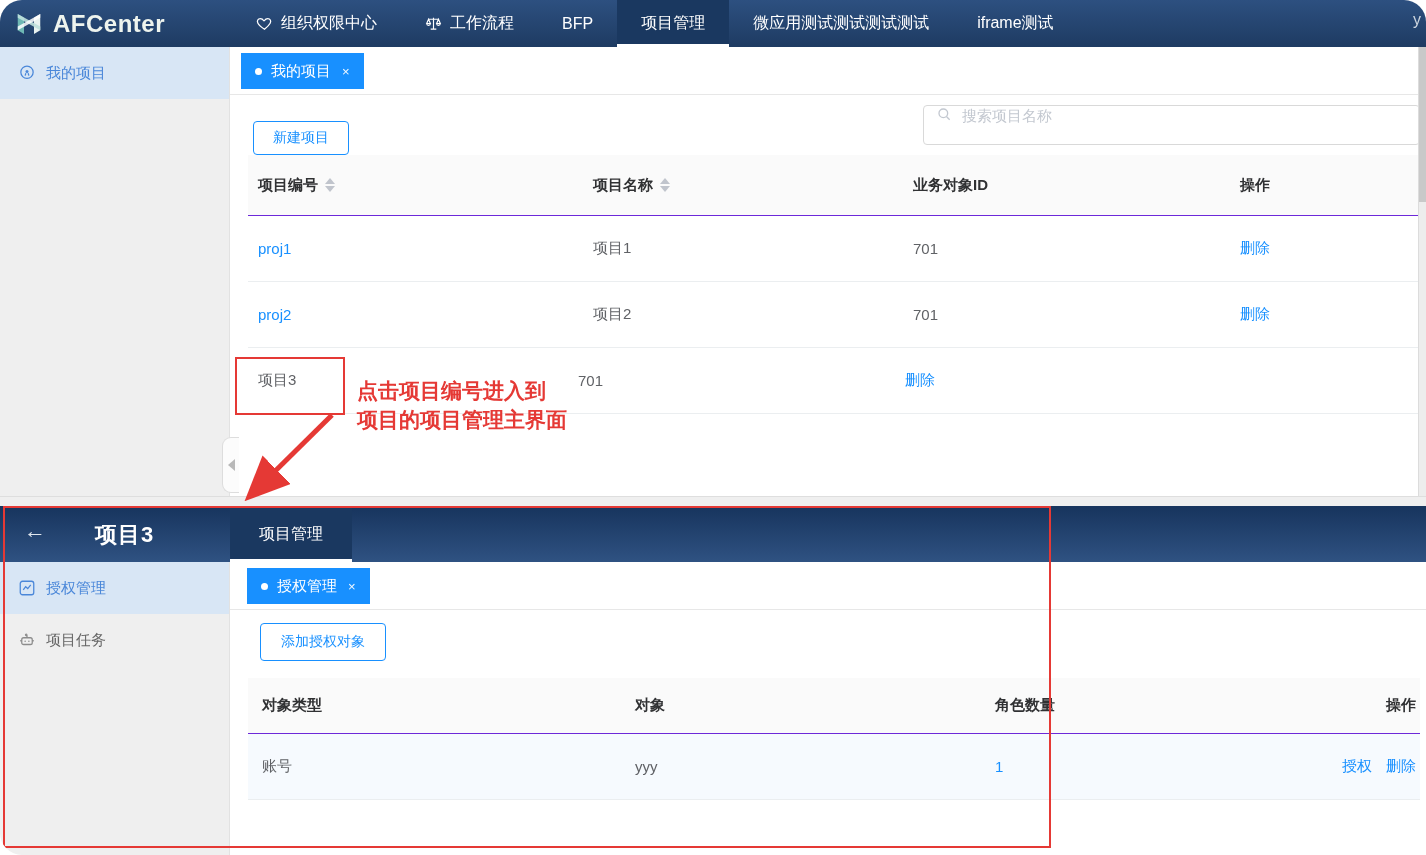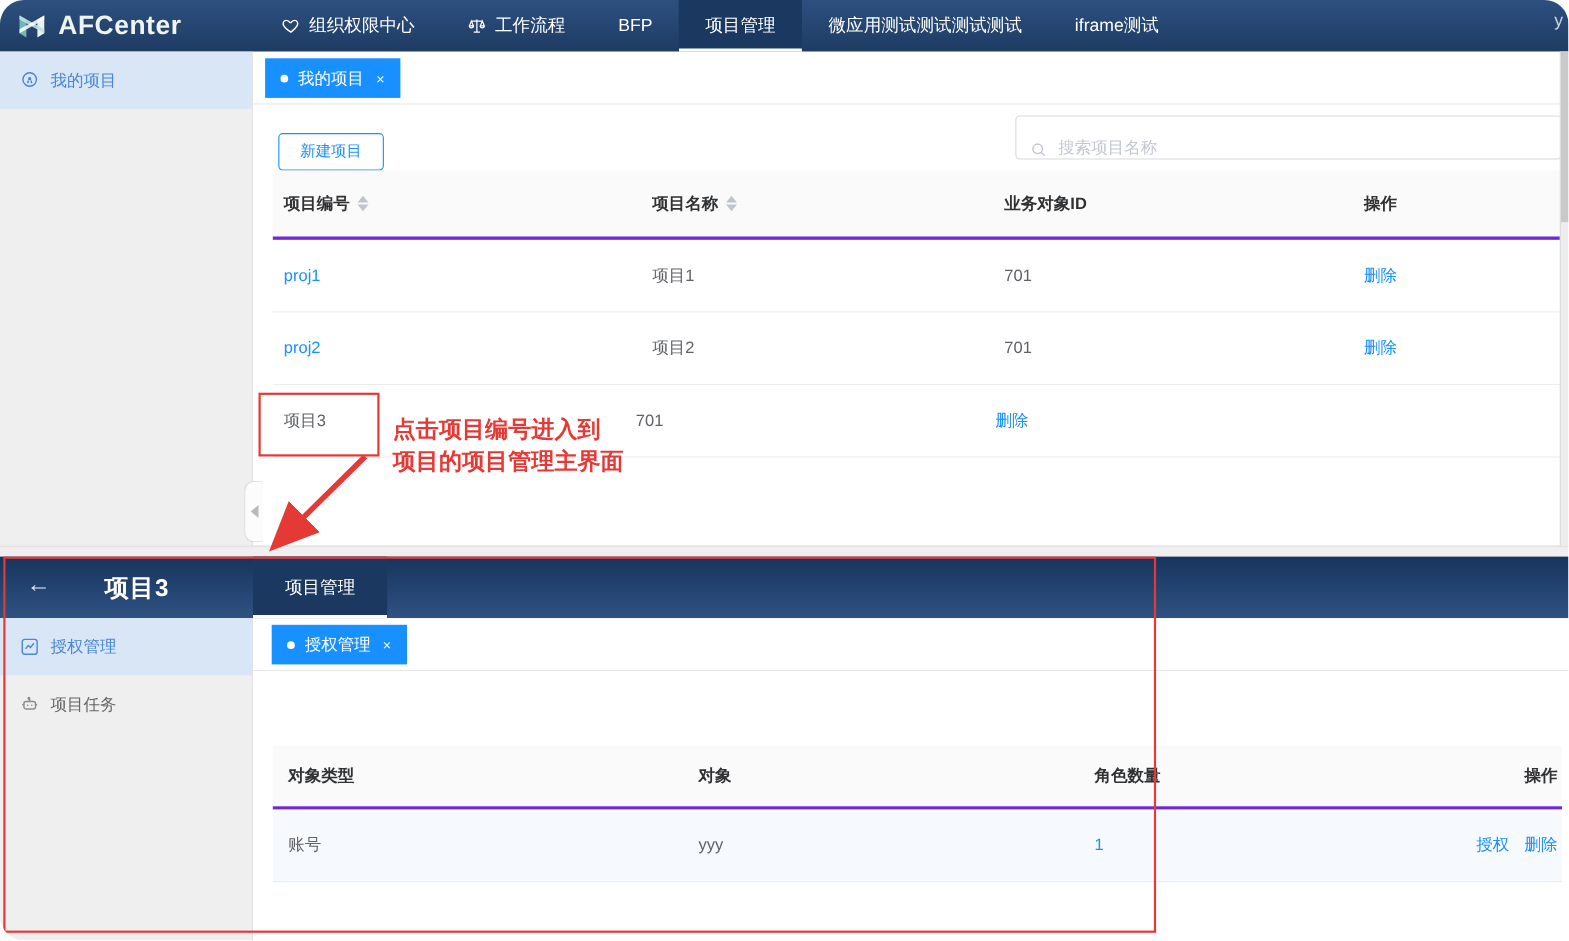--- a/index.html
+++ b/index.html
@@ -27,27 +27,27 @@
   
   .content-top{position:absolute;left:230px;top:47px;right:0;height:449px;background:#fff;}
   .tabbar{position:relative;height:48px;border-bottom:1px solid #e7e7e7;box-sizing:border-box;}
   .tab-chip{position:absolute;left:11px;top:6px;height:36px;display:inline-flex;align-items:center;gap:9px;padding:0 14px;background:#1890ff;color:#fff;font-size:15px;cursor:pointer;}
   .tab-dot{width:7px;height:7px;border-radius:50%;background:#fff;}
   .tab-close{font-size:13px;margin-left:2px;cursor:pointer;opacity:.95;}
 
   .toolbar-top{position:relative;height:60px;}
   .btn-ghost{position:absolute;display:flex;align-items:center;justify-content:center;background:#fff;border:1px solid #1890ff;border-radius:4px;color:#1890ff;font-size:14px;cursor:pointer;box-sizing:border-box;}
   .btn-new{left:23px;top:26px;width:96px;height:34px;}
-  .search-box{position:absolute;left:693px;top:10px;right:6px;height:40px;border:1px solid #d9d9d9;border-radius:4px;box-sizing:border-box;display:flex;align-items:flex-end;padding:0 12px;gap:8px;background:#fff;}
+  .search-box{position:absolute;left:693px;top:10px;right:6px;height:40px;border:1px solid #d9d9d9;border-radius:4px;box-sizing:border-box;display:flex;align-items:flex-start;padding:0 12px;gap:8px;background:#fff;}
   .search-box input{border:none;outline:none;flex:1;font-size:15px;color:#333;font-family:inherit;background:transparent;}
   .search-box input::placeholder{color:#c3c8d0;}
 
   .tbl{position:absolute;left:18px;right:6px;}
   .tbl-top{top:108px;}
-  .t-head{display:flex;background:#fafafa;border-bottom:3px solid #6d28d9;}
+  .t-head{display:flex;background:#fafafa;border-bottom:1px solid #6d28d9;}
   .t-head .th{display:flex;align-items:center;font-weight:bold;font-size:15px;color:#303133;box-sizing:border-box;padding-left:10px;}
   .tbl-top .t-head{height:60px;}
   .t-row{display:flex;border-bottom:1px solid #ebeef0;align-items:center;}
   .tbl-top .t-row{height:65px;}
   .td{box-sizing:border-box;padding-left:10px;font-size:15px;color:#606266;}
   .tbl-top .c1{width:335px;} .tbl-top .c2{width:320px;} .tbl-top .c3{width:327px;} .tbl-top .c4{flex:1;}
   a.lnk{color:#1890ff;text-decoration:none;cursor:pointer;}
   .sorter{display:inline-flex;flex-direction:column;gap:2px;margin-left:7px;cursor:pointer;}
   .sorter .up{width:0;height:0;border-left:5px solid transparent;border-right:5px solid transparent;border-bottom:6px solid #c0c4cc;}
   .sorter .dn{width:0;height:0;border-left:5px solid transparent;border-right:5px solid transparent;border-top:6px solid #c0c4cc;}
@@ -241,20 +241,23 @@
 
     <main class="content-bot">
       <div class="tabbar">
         <div class="tab-chip" style="left:17px;">
           <span class="tab-dot"></span>
           <span>授权管理</span>
           <span class="tab-close">×</span>
         </div>
       </div>
 
+      <div class="toolbar-bot">
+        <button class="btn-ghost btn-add">添加授权对象</button>
+      </div>
 
       <div class="tbl tbl-bot">
         <div class="t-head">
           <div class="th c1">
               <span>对象类型</span>
             </div>
           <div class="th c2">
               <span>对象</span>
             </div>
           <div class="th c3">

